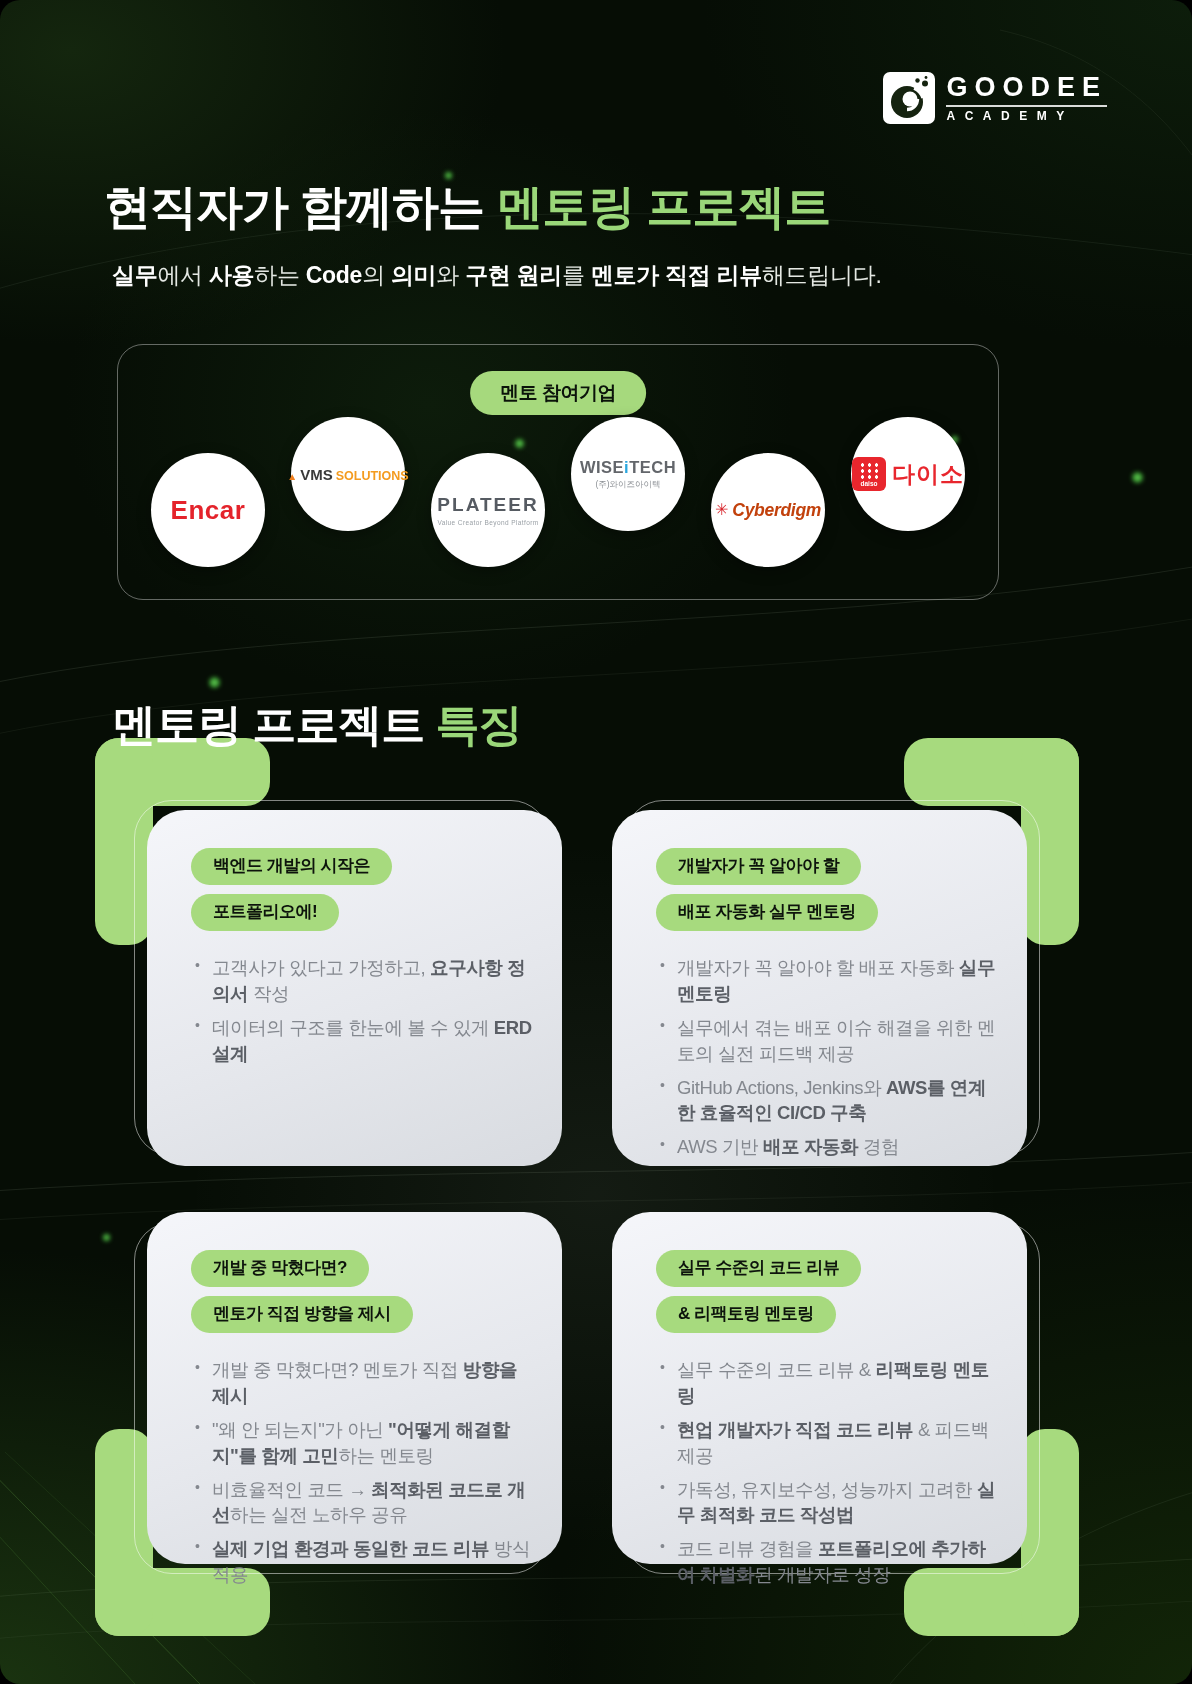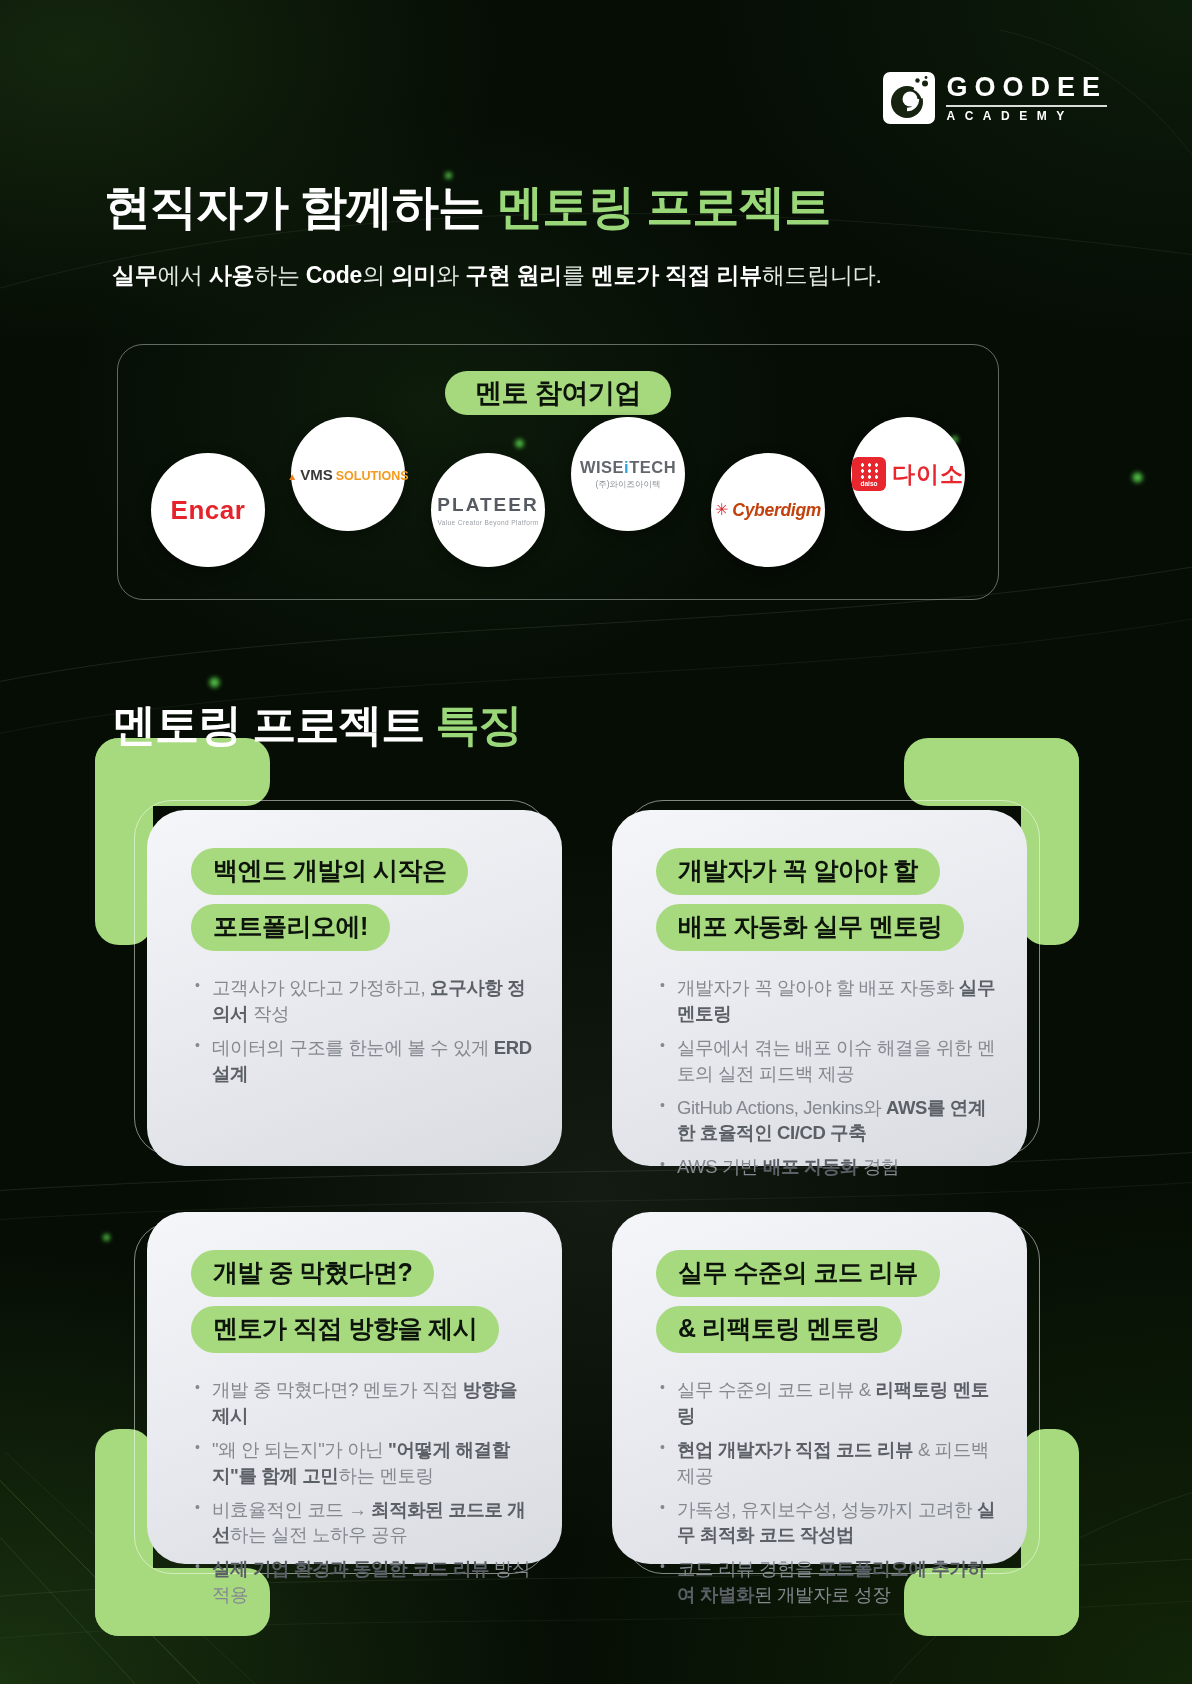--- a/index.html
+++ b/index.html
@@ -6,20 +6,21 @@
   .stage{
     position:relative;width:1192px;height:1684px;overflow:hidden;
     font-family:"Liberation Sans","DejaVu Sans",sans-serif;
     background:
       radial-gradient(620px 420px at 6% 3%, #14260e 0%, rgba(20,38,14,0) 70%),
       radial-gradient(700px 500px at 100% 0%, #0d1d0b 0%, rgba(13,29,11,0) 70%),
       radial-gradient(820px 620px at 0% 100%, #1a3310 0%, rgba(26,51,16,0) 70%),
       radial-gradient(900px 700px at 100% 100%, #122508 0%, rgba(18,37,8,0) 72%),
       radial-gradient(520px 420px at 36% 24%, #0d1c0b 0%, rgba(13,28,11,0) 70%),
       #060d05;
+    border-radius: 20px;
   }
   .bg-svg{position:absolute;inset:0;z-index:0;}
   .dot{position:absolute;border-radius:50%;z-index:1;
        background:radial-gradient(circle,#86ff74 0%,#41b437 45%,rgba(65,180,55,0) 72%);
        filter:blur(2px);opacity:.85;}
 
   
   .logo-block{position:absolute;right:85px;top:72px;display:flex;gap:11px;align-items:center;z-index:3;}
   .logo-icon{width:52px;height:52px;}
   .logo-text{display:flex;flex-direction:column;}
@@ -33,21 +34,21 @@
   .main-title .green{color:#9ad779;}
   .subtitle{position:absolute;left:112px;top:260px;z-index:3;
     font-size:23px;color:#e4e8e3;letter-spacing:-.3px;white-space:nowrap;}
   .subtitle b{color:#ffffff;font-weight:800;}
 
   
   .partner-box{position:absolute;left:117px;top:344px;width:880px;height:254px;z-index:3;
     border:1px solid rgba(255,255,255,.38);border-radius:26px;}
   .partner-badge{position:absolute;top:26px;left:50%;transform:translateX(-50%);
     height:44px;line-height:44px;padding:0 30px;background:#a6d97d;border-radius:24px;
-    color:#0b130a;font-weight:800;font-size:27px;letter-spacing:-.5px;white-space:nowrap;}
+    color:#0b130a;font-weight:800;font-size:19px;letter-spacing:-.5px;white-space:nowrap;}
   .partners-row{position:absolute;left:0;right:0;top:72px;display:flex;justify-content:center;gap:26px;}
   .circle{width:114px;height:114px;background:#fff;border-radius:50%;flex:0 0 auto;
     display:flex;flex-direction:column;align-items:center;justify-content:center;text-align:center;
     box-shadow:0 4px 14px rgba(0,0,0,.35);}
   .circle:nth-child(odd){margin-top:36px;}
   .enc{color:#e4232b;font-weight:800;font-size:26px;letter-spacing:.5px;}
   .vms-line{display:flex;align-items:baseline;gap:3px;}
   .vms-tri{color:#f07f1d;font-size:10px;}
   .vms-a{color:#3a3a3a;font-weight:800;font-size:15px;}
   .vms-b{color:#f49b1f;font-weight:700;font-size:12.5px;}
@@ -93,21 +94,21 @@
     border:1px solid rgba(255,255,255,.5);border-radius:38px;box-sizing:border-box;}
   .tl .outline{left:-13px;top:-10px;}
   .tr .outline{left:13px;top:-10px;}
   .bl .outline{left:-13px;top:10px;}
   .br .outline{left:13px;top:10px;}
   .card{position:absolute;inset:0;z-index:2;border-radius:38px;
     background:linear-gradient(160deg,#f5f6fa 0%,#e6e8ed 55%,#d8dbe0 100%);
     padding:38px 30px 0 44px;box-sizing:border-box;}
   .pillrow{margin-bottom:9px;}
   .pill{display:inline-block;background:#a7da7e;color:#0d140c;
-    font-size:25px;font-weight:800;letter-spacing:-.5px;
+    font-size:17px;font-weight:800;letter-spacing:-.5px;
     padding:6px 22px 8px 22px;border-radius:25px;white-space:nowrap;}
   .bullets{list-style:none;margin:24px 0 0 4px;padding:0;}
   .bullets li{position:relative;padding-left:17px;font-size:18.5px;line-height:1.4;
     color:#84888f;letter-spacing:-.4px;margin-bottom:8px;}
   .bullets li::before{content:"•";position:absolute;left:0;top:1px;font-size:14px;color:#84888f;}
   .bullets b{color:#5b5f66;font-weight:800;}
 </style>
 </head>
 <body>
 

